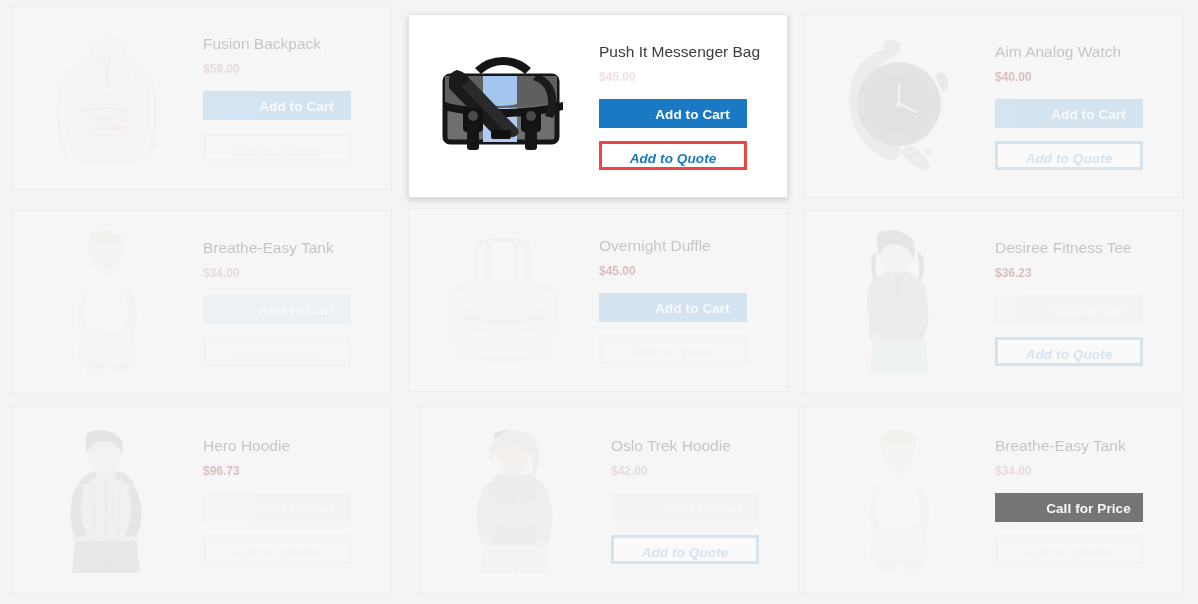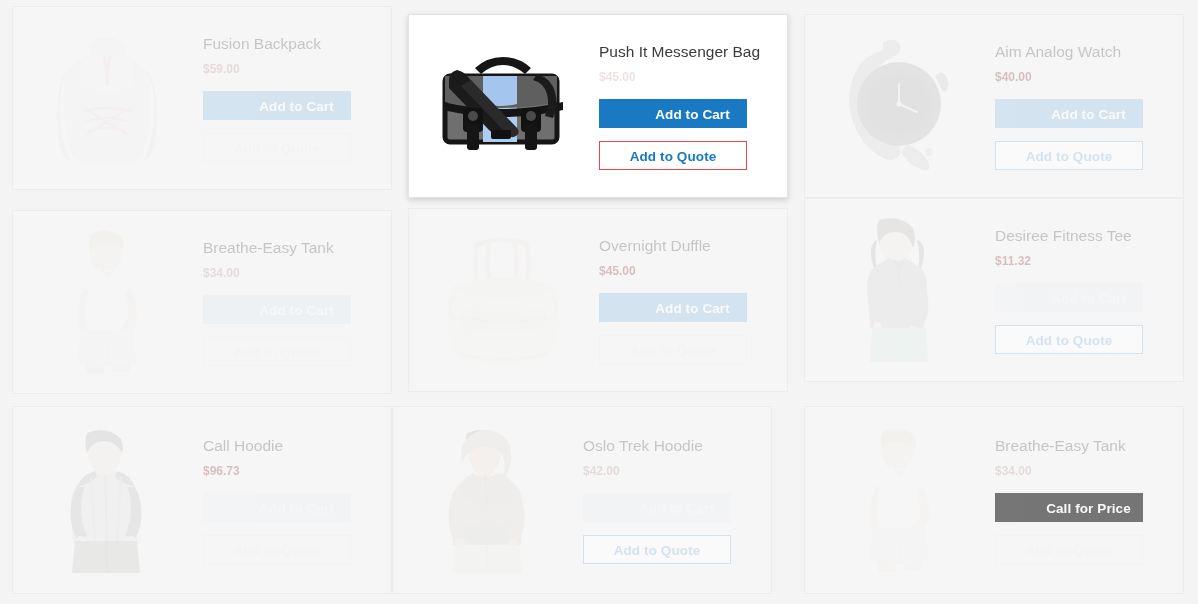--- a/index.html
+++ b/index.html
@@ -79,21 +79,22 @@
   }
   .btn-primary {
     background: #1979c3;
     color: #ffffff;
     margin-bottom: 13px;
     padding-left: 39px;
   }
   .btn-secondary {
     background: #ffffff;
     color: #1979c3;
-    border: 1px solid #ef4444;
+    border: 3px solid #ef4444;
+    font-style: italic;
   }
 
   
   .f-full   { opacity: 1; }
   .f-strong { opacity: .52; }
   .f-mid    { opacity: .26; }
   .f-soft   { opacity: .13; }
   .f-ghost  { opacity: .055; }
 
   .card.dim { opacity: 1; }
@@ -219,41 +220,41 @@
       <path d="M22 118 q44 10 88 0" stroke="#e2dccd" stroke-width="3" fill="none"></path>
     </svg>
       </div>
       <div class="card-body">
         <div class="prod-name f-mid">Overnight Duffle</div>
         <div class="prod-price f-mid">$45.00</div>
         <button class="btn btn-primary f-strong" style="background: rgb(180, 210, 234);">Add to Cart</button>
         <button class="btn btn-secondary f-ghost" style="color: rgb(180, 210, 234); border-color: rgb(180, 210, 234);">Add to Quote</button>
       </div>
     </div>
-    <div class="card dim" style="left: 804px; top: 198px; width: 380px; height: 184px;">
+    <div class="card dim" style="left: 804px; top: 210px; width: 380px; height: 184px;">
       <div class="card-media">
     <svg class="art" width="92" height="144" viewBox="0 0 92 144">
       <path d="M30 4 q16 -6 28 6 q6 14 -2 28 q-6 10 -13 10 q-7 0 -13 -10 q-8 -16 0 -34z" fill="#e8d9c5"></path>
       <path d="M26 2 q22 -6 34 8 q4 12 0 20 q-4 -16 -18 -16 q-12 0 -16 12 q-4 -16 0 -24z" fill="#4b3a2e"></path>
       <path d="M24 22 q-4 20 2 34 q-8 -6 -8 -22 q0 -10 6 -12z" fill="#4b3a2e"></path>
       <path d="M64 22 q5 20 -1 34 q8 -6 8 -22 q0 -10 -7 -12z" fill="#4b3a2e"></path>
       <path d="M36 40 q8 6 16 0 l10 6 q12 6 12 22 l-3 42 l-54 0 l-3 -42 q0 -16 12 -22z" fill="#8d8b8c"></path>
       <path d="M40 40 q6 8 12 0 q-1 12 -6 14 q-5 -2 -6 -14z" fill="#7d7b7c"></path>
       <path d="M45 44 l1 22" stroke="#6e6c6d" stroke-width="1.6"></path>
       <path d="M20 62 q-6 16 -4 32 q2 10 6 14 l7 -4 q-5 -10 -5 -22 q0 -12 3 -20z" fill="#8d8b8c"></path>
       <path d="M70 62 q7 16 5 32 q-2 12 -12 16 q-5 2 -6 -3 q-1 -4 3 -6 q6 -4 6 -14 q0 -14 -3 -22z" fill="#8d8b8c"></path>
       <circle cx="24" cy="108" r="4" fill="#e6d7c2"></circle>
       <circle cx="60" cy="112" r="4" fill="#e6d7c2"></circle>
       <path d="M19 110 l54 0 l2 34 l-58 0z" fill="#9fded2"></path>
       <path d="M45 112 l1 32" stroke="#8bd0c2" stroke-width="1.6"></path>
     </svg>
       </div>
       <div class="card-body">
         <div class="prod-name f-mid">Desiree Fitness Tee</div>
-        <div class="prod-price f-mid">$11.32</div>
+        <div class="prod-price f-mid">$36.23</div>
         <button class="btn btn-primary f-ghost" style="background: rgb(180, 210, 234);">Add to Cart</button>
         <button class="btn btn-secondary f-strong" style="color: rgb(180, 210, 234); border-color: rgb(180, 210, 234);">Add to Quote</button>
       </div>
     </div>
     <div class="card dim" style="left: 12px; top: 406px; width: 380px; height: 188px;">
       <div class="card-media">
     <svg class="art" width="100" height="146" viewBox="0 0 100 146">
       <path d="M34 8 q16 -6 28 4 q6 14 -2 28 q-6 10 -12 10 q-7 0 -13 -10 q-8 -16 -1 -32z" fill="#e6cdb4"></path>
       <path d="M30 6 q20 -8 34 6 q3 8 1 14 q-6 -12 -18 -12 q-12 0 -17 12 q-3 -12 0 -20z" fill="#3b3532"></path>
       <path d="M38 44 q10 8 20 0 l12 8 q12 8 12 26 l-2 38 l-64 0 l-2 -38 q0 -18 12 -26z" fill="#b8b6b4"></path>
@@ -263,27 +264,27 @@
       <path d="M78 60 q8 14 6 34 q-2 14 -8 20 l-8 -6 q6 -12 6 -26 q0 -14 -4 -22z" fill="#4e4c4b"></path>
       <path d="M34 50 l4 66 M64 50 l-4 66" stroke="#9e9c9a" stroke-width="2" fill="none"></path>
       <path d="M48 48 l2 68" stroke="#8d8b89" stroke-width="1.8"></path>
       <circle cx="24" cy="114" r="5" fill="#e2c9b0"></circle>
       <circle cx="74" cy="114" r="5" fill="#e2c9b0"></circle>
       <path d="M18 114 l62 0 l3 32 l-68 0z" fill="#5e5c5a"></path>
       <path d="M49 116 l1 30" stroke="#4e4c4a" stroke-width="1.8"></path>
     </svg>
       </div>
       <div class="card-body">
-        <div class="prod-name f-mid">Call Hoodie</div>
+        <div class="prod-name f-mid">Hero Hoodie</div>
         <div class="prod-price f-mid">$96.73</div>
         <button class="btn btn-primary f-ghost" style="background: rgb(180, 210, 234);">Add to Cart</button>
         <button class="btn btn-secondary f-ghost" style="color: rgb(180, 210, 234); border-color: rgb(180, 210, 234);">Add to Quote</button>
       </div>
     </div>
-    <div class="card dim" style="left: 392px; top: 406px; width: 380px; height: 188px;">
+    <div class="card dim" style="left: 420px; top: 406px; width: 380px; height: 188px;">
       <div class="card-media">
     <svg class="art" width="104" height="146" viewBox="0 0 104 146">
       <path d="M36 8 q16 -6 28 4 q6 14 -2 28 q-6 10 -12 10 q-7 0 -13 -10 q-8 -16 -1 -32z" fill="#d9bca4"></path>
       <path d="M32 6 q20 -8 34 6 q3 8 1 12 q-7 -10 -18 -10 q-11 0 -16 10 q-4 -10 -1 -18z" fill="#3a3230"></path>
       <path d="M28 36 q-6 -16 6 -26 q14 -12 30 -4 q14 8 12 28 q-2 14 -8 18 q4 -16 -2 -26 q-12 -10 -26 -4 q-10 4 -12 14z" fill="#b2a894"></path>
       <path d="M38 46 q12 8 24 0 l14 8 q12 8 12 28 l-2 36 l-68 0 l-2 -36 q0 -20 12 -28z" fill="#a99f8c"></path>
       <path d="M38 46 q-12 6 -14 18 q12 14 28 14 q16 0 28 -14 q-2 -12 -14 -18 q-12 10 -28 0z" fill="#9e9480"></path>
       <path d="M50 48 l2 30" stroke="#8b8271" stroke-width="2"></path>
       <path d="M20 62 q-8 16 -6 36 q2 14 8 20 l9 -6 q-7 -12 -7 -28 q0 -14 4 -22z" fill="#a99f8c"></path>
       <path d="M82 62 q9 16 7 36 q-2 14 -9 20 l-9 -6 q7 -12 7 -28 q0 -14 -4 -22z" fill="#a99f8c"></path>

